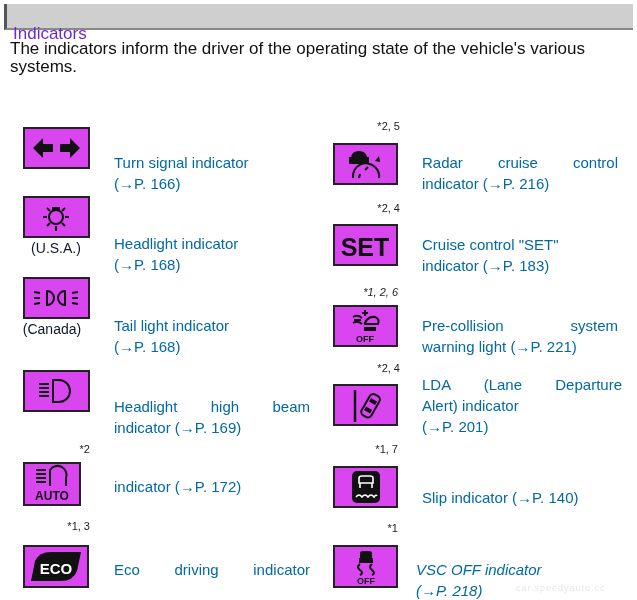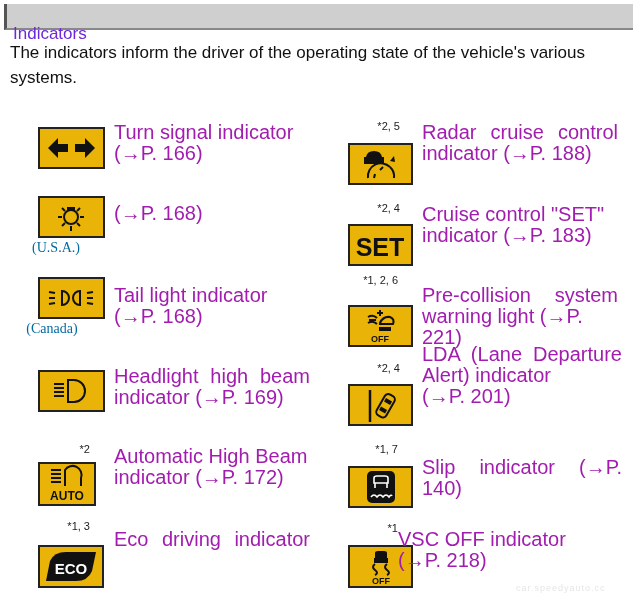--- a/index.html
+++ b/index.html
@@ -2,27 +2,27 @@
 <html><head>
 <meta charset="utf-8">
 <style>
   html, body { margin:0; padding:0; background:#fff; }
   body { width:637px; height:600px; position:relative; overflow:hidden;
          font-family:"Liberation Sans", sans-serif; color:#1a1a1a; }
   .header-bar { position:absolute; left:4px; top:4px; width:629px; height:26px;
                 background:#cfcfcf; border-left:3px solid #555; border-bottom:2px solid #888;
                 box-sizing:border-box; }
   .header-title { position:absolute; left:6px; top:20px; font-weight:normal; font-size:17px; color:#6d28d9; }
-  .intro { position:absolute; left:10px; top:40px; width:620px; font-size:17px; line-height:25px; color:#111; }
+  .intro { position:absolute; left:10px; top:40px; width:620px; font-size:17px; line-height:18px; color:#111; }
   .item { position:absolute; }
-  .box { position:absolute; border:2px solid #222; background:#eab308; box-sizing:border-box;margin-left:15px; }
+  .box { position:absolute; border:2px solid #222; background:#d946ef; box-sizing:border-box; }
   .box svg { position:absolute; left:0; top:0; }
   .note { position:absolute; font-size:11px; color:#222; text-align:right; width:60px; }
-  .region { position:absolute; font-size:14px; color:#0369a1; text-align:center; width:80px;font-family:Liberation Serif, serif; }
-  .label { position:absolute; font-size:20px; line-height:21px; color:#a21caf; text-align:justify; }
+  .region { position:absolute; font-size:14px; color:#0f172a; text-align:center; width:80px; }
+  .label { position:absolute; font-size:15px; line-height:21px; color:#0369a1; text-align:justify;margin-top:30px; }
   .label.just { text-align-last:justify; }
   .label .ref { display:block; text-align:left; text-align-last:left; }
   .watermark { position:absolute; left:516px; top:583px; font-size:9px; color:#e6e6e6; letter-spacing:1px; }
 </style>
 </head>
 <body>
 
 <div class="header-bar">
   <span class="header-title">Indicators</span>
 </div>
@@ -52,20 +52,21 @@
         <line x1="22" y1="10" x2="25" y2="13"></line>
           <line x1="40" y1="10" x2="37" y2="13"></line>
         <line x1="22" y1="28" x2="25" y2="25"></line>
           <line x1="40" y1="28" x2="37" y2="25"></line>
         <line x1="31" y1="28" x2="31" y2="33"></line>
       </g>
     </svg>
   </div>
   <div class="region" style="left:16px;top:240px;">(U.S.A.)</div>
   <div class="label" style="left:114px;top:203px;width:200px;">
+    <span>Headlight indicator</span>
     <span class="ref">(→P. 168)</span>
   </div>
 </div>
 
 <div class="item">
   <div class="box" style="left:23px;top:277px;width:67px;height:42px;">
     <svg width="63" height="38" viewBox="0 0 63 38">
       <g stroke="#111" stroke-width="2" fill="none">
         <path d="M22,12 A7,7 0 0 1 22,26 Z"></path>
         <path d="M40,12 A7,7 0 0 0 40,26 Z"></path>
@@ -111,21 +112,20 @@
         <line x1="11" y1="6" x2="21" y2="6"></line>
           <line x1="11" y1="10" x2="21" y2="10"></line>
         <line x1="11" y1="14" x2="21" y2="14"></line>
           <line x1="11" y1="18" x2="21" y2="18"></line>
         <path d="M25,22 L25,6 A9,9 0 0 1 41,14 L41,22"></path>
       </g>
       <text x="27" y="36" text-anchor="middle" font-family="Liberation Sans, sans-serif" font-weight="bold" font-size="12" fill="#111">AUTO</text>
     </svg>
   </div>
   <div class="label" style="left:114px;top:446px;width:200px;">
-    <span>Automatic High Beam</span>
     <span class="ref">indicator (→P. 172)</span>
   </div>
 </div>
 
 <div class="item">
   <div class="note" style="left:30px;top:520px;">*1, 3</div>
   <div class="box" style="left:23px;top:545px;width:66px;height:43px;">
     <svg width="62" height="39" viewBox="0 0 62 39">
       <path d="M6,34 L10,14 Q14,5 26,5 L56,5 L52,24 Q48,34 36,34 Z" fill="#111"></path>
       <text x="31" y="27" text-anchor="middle" font-family="Liberation Sans, sans-serif" font-weight="bold" font-size="15" fill="#fff">ECO</text>
@@ -145,39 +145,39 @@
         <path d="M18,33 A13,13 0 0 1 40,22"></path>
         <path d="M24,33 L25,29"></path>
           <path d="M30,25 L33,22"></path>
         <path d="M40,22 A13,13 0 0 1 44,33"></path>
       </g>
       <path d="M40,16 L44,11 L45,17 Z" fill="#111"></path>
     </svg>
   </div>
   <div class="label just" style="left:422px;top:122px;width:196px;">
     <span>Radar cruise control</span>
-    <span class="ref">indicator (→P. 188)</span>
+    <span class="ref">indicator (→P. 216)</span>
   </div>
 </div>
 
 <div class="item">
   <div class="note" style="left:340px;top:202px;">*2, 4</div>
   <div class="box" style="left:333px;top:224px;width:65px;height:42px;">
     <svg width="61" height="38" viewBox="0 0 61 38">
       <text x="30" y="30" text-anchor="middle" font-family="Liberation Sans, sans-serif" font-weight="bold" font-size="25" fill="#111">SET</text>
     </svg>
   </div>
   <div class="label" style="left:422px;top:204px;width:200px;">
     <span>Cruise control "SET"</span>
     <span class="ref">indicator (→P. 183)</span>
   </div>
 </div>
 
 <div class="item">
-  <div class="note" style="left:338px;top:274px;">*1, 2, 6</div>
+  <div class="note" style="left:338px;top:286px;font-style:italic;">*1, 2, 6</div>
   <div class="box" style="left:333px;top:305px;width:65px;height:42px;">
     <svg width="61" height="38" viewBox="0 0 61 38">
       <g stroke="#111" stroke-width="2" fill="none">
         <path d="M18,10 Q23,7 27,11"></path>
           <path d="M18,16 Q23,13 27,17"></path>
           <path d="M19,13 L26,13"></path>
         <path d="M30,16 Q33,9 40,10 Q45,12 43,17 L30,17 Z"></path>
         <line x1="30" y1="3" x2="30" y2="9"></line>
           <line x1="27" y1="6" x2="33" y2="6"></line>
       </g>
@@ -234,19 +234,19 @@
     <svg width="61" height="39" viewBox="0 0 61 39">
       <path d="M25,12 L25,6 Q25,4 28,4 L34,4 Q37,4 37,6 L37,12 Z" fill="#111"></path>
       <rect x="24" y="11" width="14" height="5" fill="#111"></rect>
       <g stroke="#111" stroke-width="2" fill="none">
         <path d="M25,17 Q21,20 25,23 Q29,26 25,28"></path>
         <path d="M37,17 Q33,20 37,23 Q41,26 37,28"></path>
       </g>
       <text x="31" y="37" text-anchor="middle" font-family="Liberation Sans, sans-serif" font-weight="bold" font-size="9" fill="#111">OFF</text>
     </svg>
   </div>
-  <div class="label" style="left:398px;top:529px;width:200px;">
+  <div class="label" style="left:416px;top:529px;width:200px;font-style:italic;">
     <span>VSC OFF indicator</span>
     <span class="ref">(→P. 218)</span>
   </div>
 </div>
 
 <div class="watermark">car.speedyauto.cc</div>
 
 </body></html>

